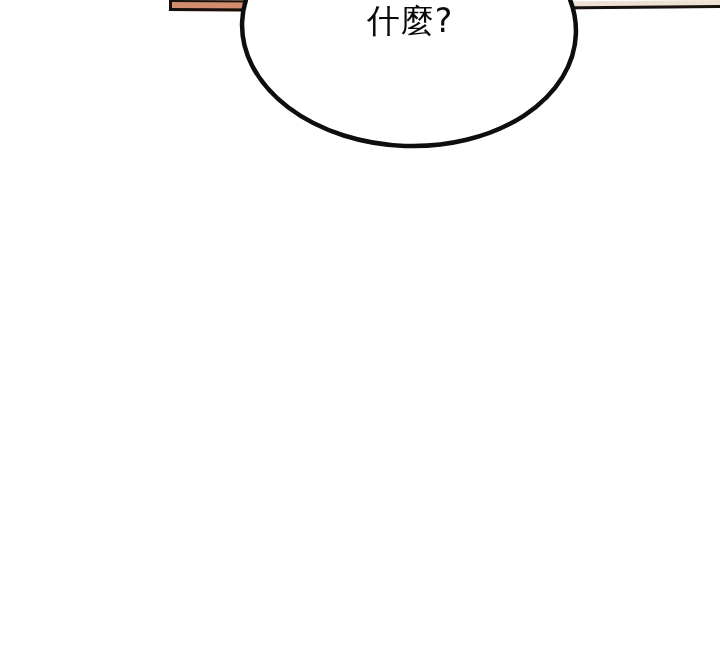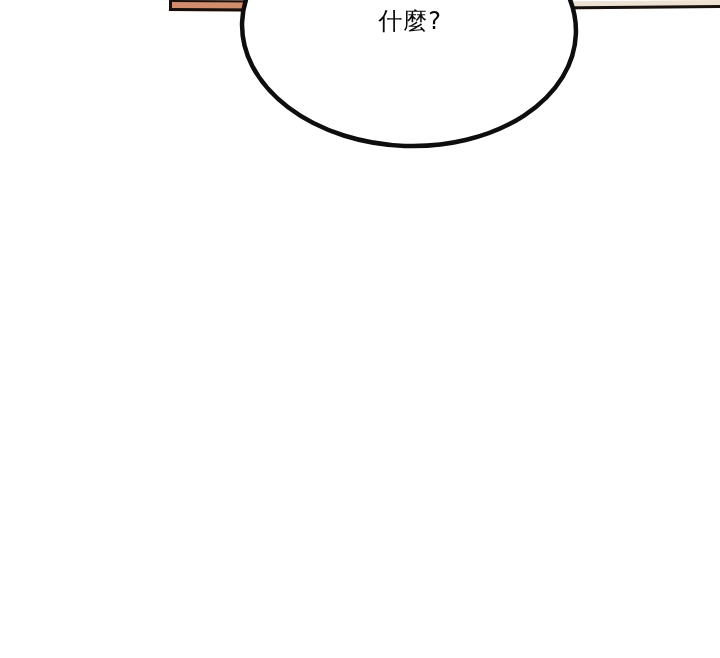--- a/index.html
+++ b/index.html
@@ -49,21 +49,21 @@
     width: 720px;
     height: 170px;
     z-index: 2;
   }
   .bubble-text {
     position: absolute;
     left: 330px;
     top: 1px;
     width: 160px;
     text-align: center;
-    font-size: 24px;
+    font-size: 33px;
     line-height: 40px;
     letter-spacing: 1px;
     color: #0a0a0a;
     z-index: 3;
     white-space: nowrap;
   }
 </style>
 </head>
 <body>
 

